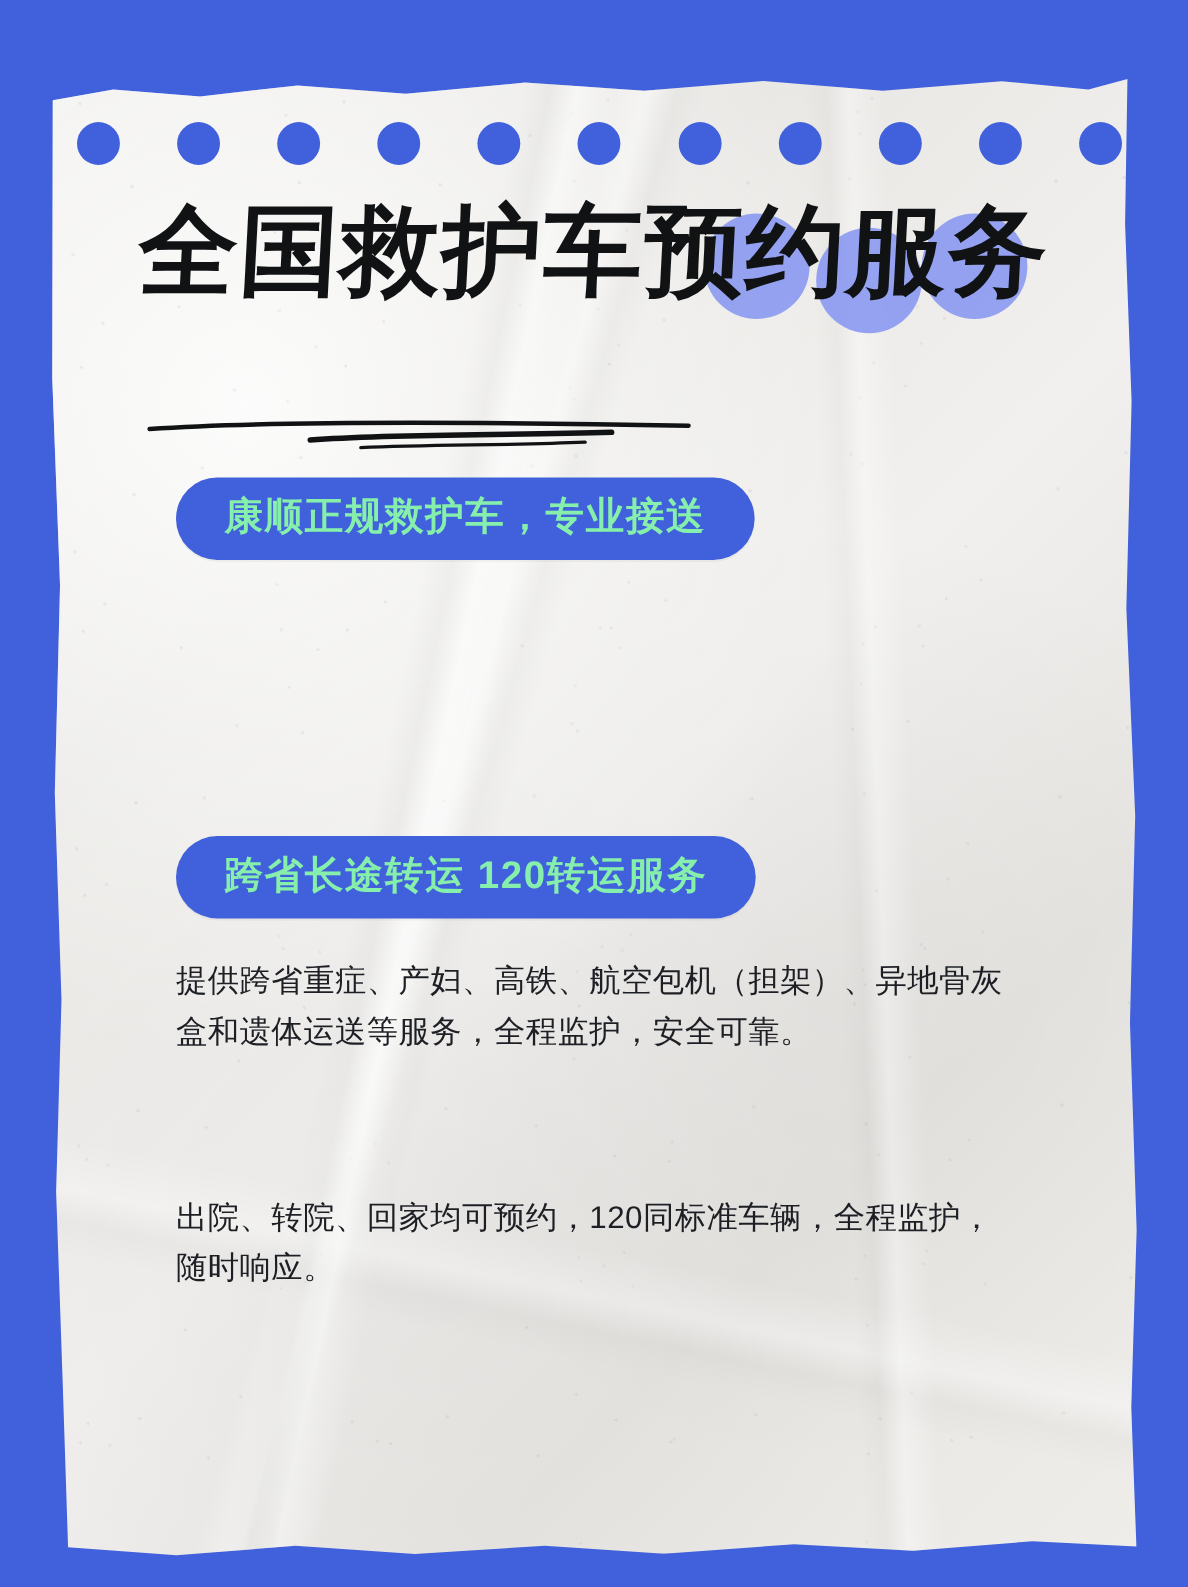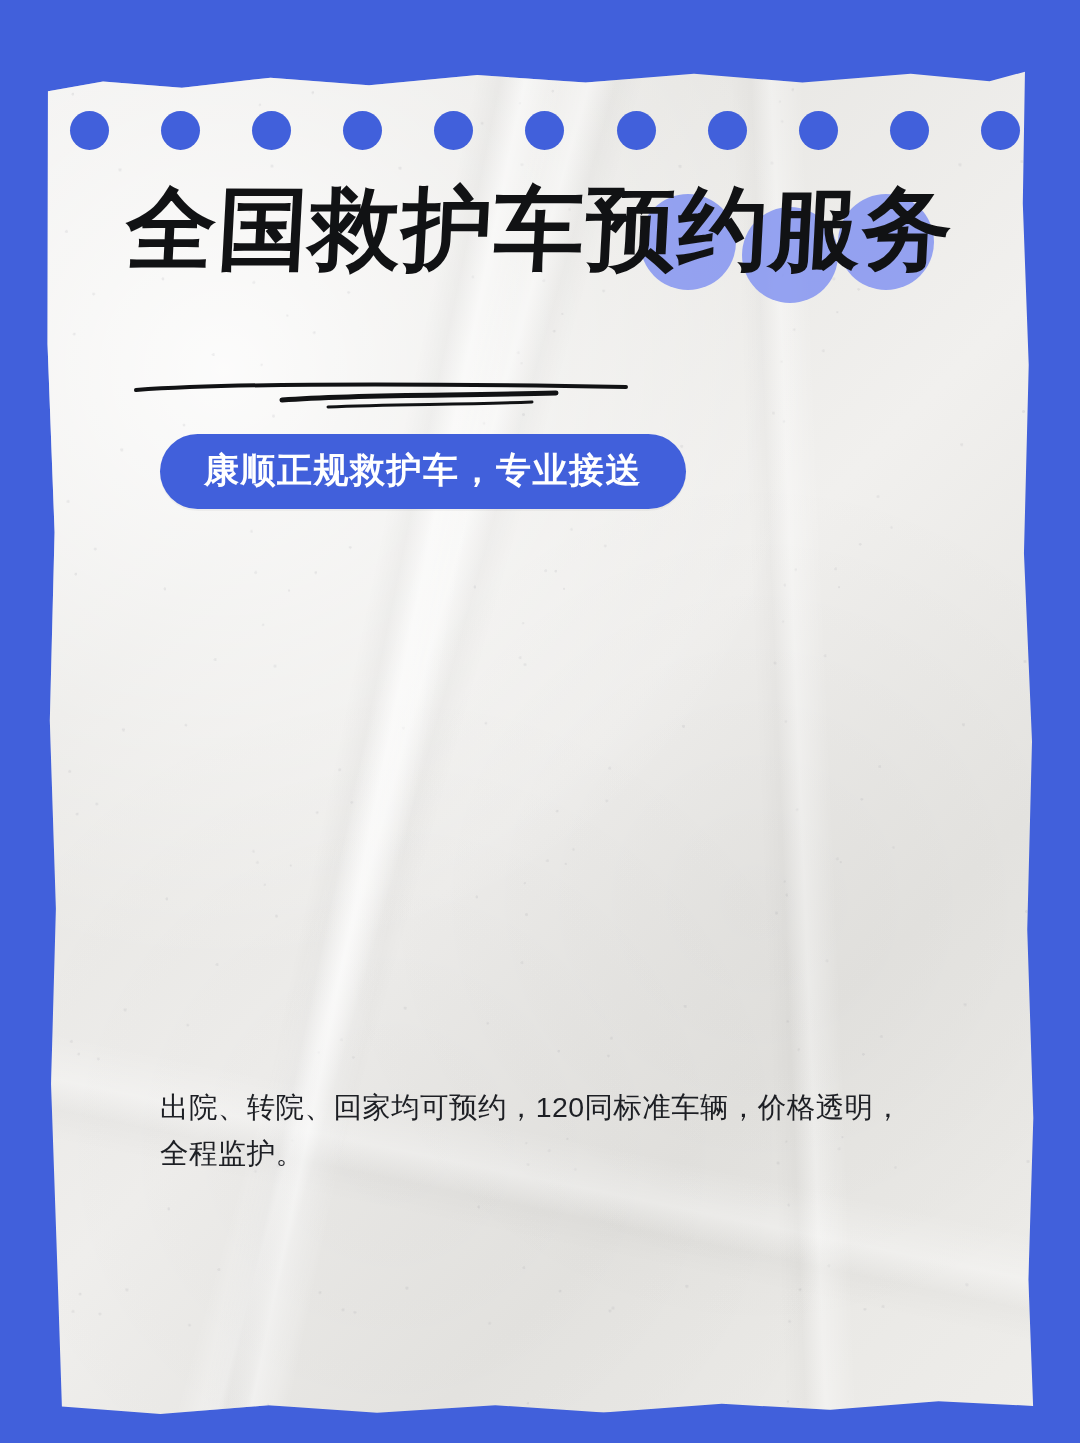--- a/index.html
+++ b/index.html
@@ -151,21 +151,21 @@
 
   
   .section { position: absolute; left: 112px; width: 800px; }
   .sec-1 { top: 362px; }
   .sec-2 { top: 688px; }
   .sec-3 { top: 978px; }
 
   .pill {
     display: inline-block;
     background: #4160DB;
-    color: #ffffff;
+    color: #86efac;
     border-radius: 40px;
     padding: 17px 44px 19px;
     font-size: 35px;
     font-weight: 700;
     letter-spacing: 1.5px;
     line-height: 1.1;
     white-space: nowrap;
     box-shadow: 0 2px 0 rgba(0,0,0,0.04);
     text-align: center;
   }
@@ -210,18 +210,22 @@
       <path d="M4 12 C120 4, 330 6, 494 9" fill="none" stroke="#111214" stroke-width="4" stroke-linecap="round"></path>
       <path d="M150 22 C230 16, 330 18, 424 15" fill="none" stroke="#111214" stroke-width="5" stroke-linecap="round"></path>
       <path d="M196 29 C260 26, 330 27, 400 24" fill="none" stroke="#111214" stroke-width="3" stroke-linecap="round"></path>
     </svg>
   </div>
 
   <div class="section sec-1">
     <div class="pill">康顺正规救护车，专业接送</div>
   </div>
 
+  <div class="section sec-2">
+    <div class="pill">跨省长途转运 120转运服务</div>
+    <div class="body-text">提供跨省重症、产妇、高铁、航空包机（担架）、异地骨灰盒和遗体运送等服务，全程监护，安全可靠。</div>
+  </div>
 
   <div class="section sec-3">
-    <div class="body-text">出院、转院、回家均可预约，120同标准车辆，价格透明，全程监护。</div>
+    <div class="body-text">出院、转院、回家均可预约，120同标准车辆，全程监护，随时响应。</div>
   </div>
 
 </div>
 
 </body></html>

